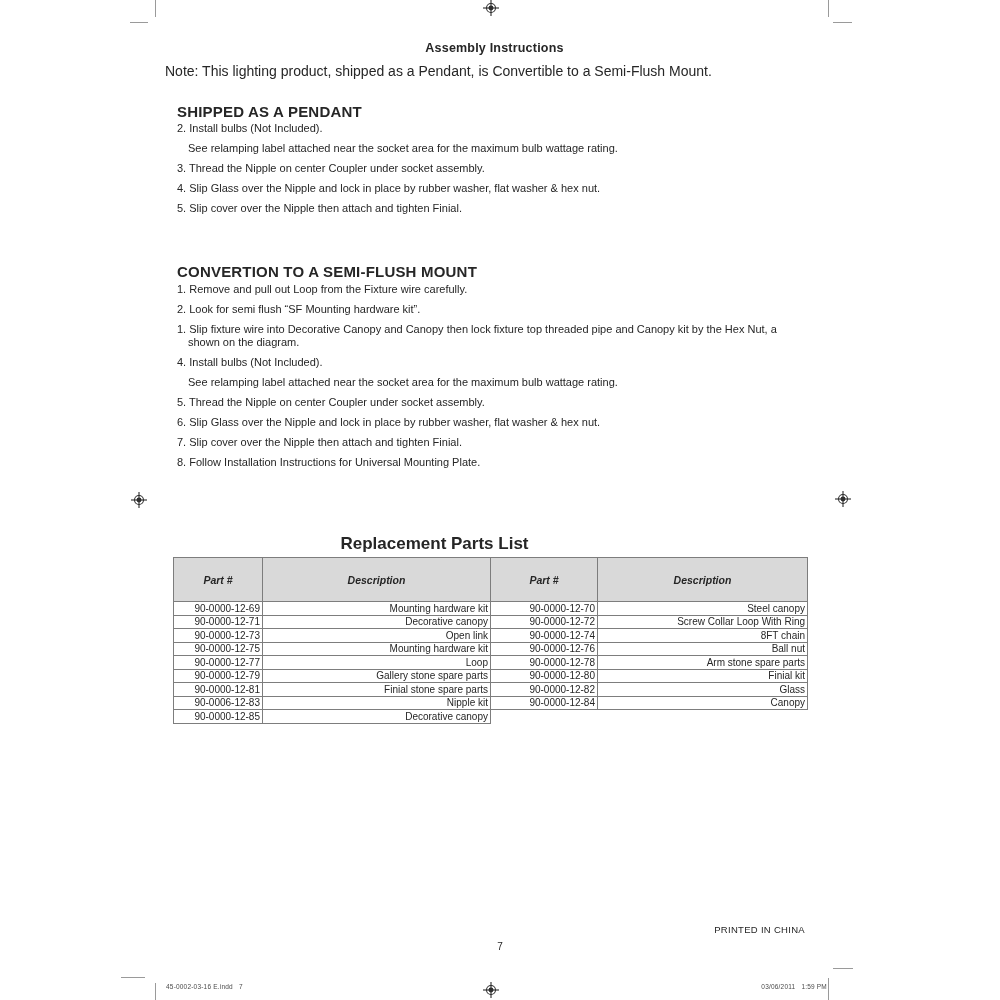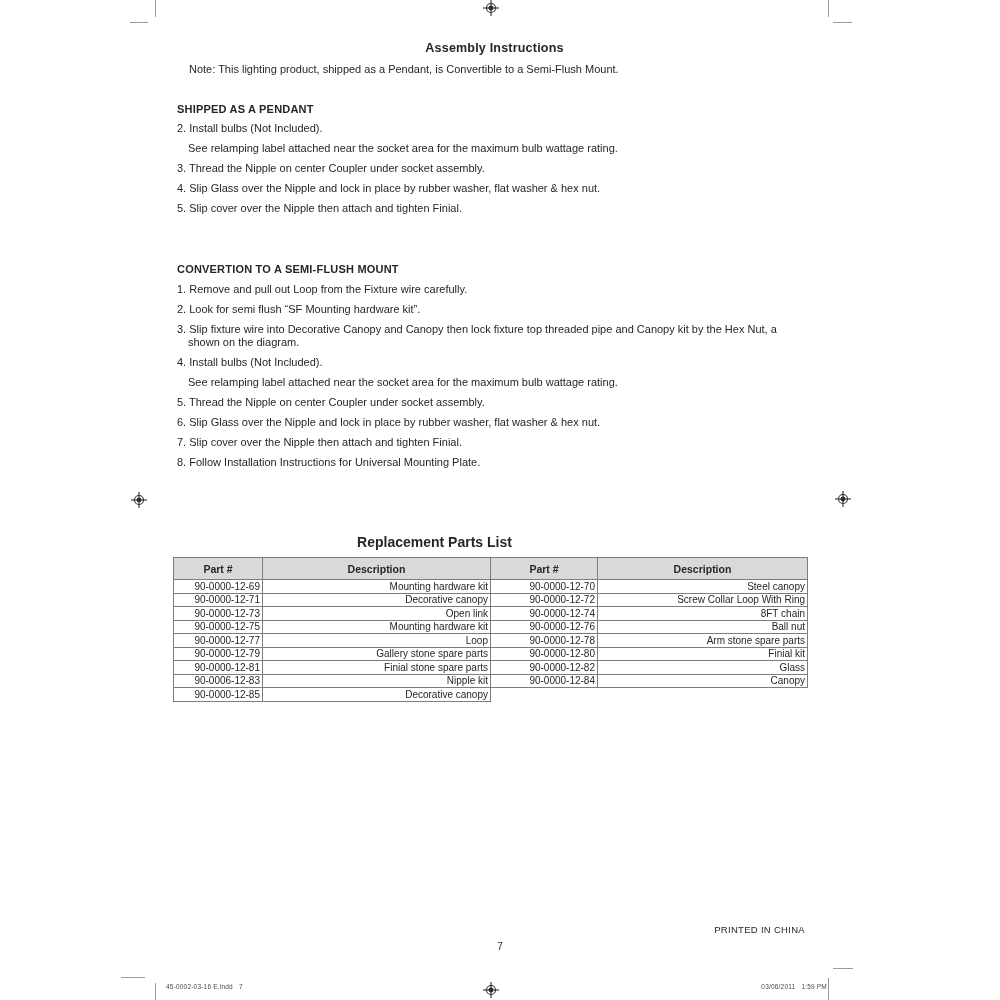--- a/index.html
+++ b/index.html
@@ -4,36 +4,36 @@
 <style>
   html,body{margin:0;padding:0;background:#ffffff;}
   body{
     width:1000px;height:1000px;position:relative;overflow:hidden;
     font-family:"Liberation Sans","DejaVu Sans",sans-serif;
     color:#262626;-webkit-font-smoothing:antialiased;
   }
   .abs{position:absolute;}
   
   .doc-title{top:41px;left:0;width:989px;text-align:center;font-size:12.5px;font-weight:bold;letter-spacing:.2px;}
-  .note-line{top:63px;left:189px;font-size:11px;}
-  .sec-heading{left:177px;font-size:11px;font-weight:bold;letter-spacing:.2px;}
+  .note-line{top:63px;left:165px;font-size:14px;}
+  .sec-heading{left:177px;font-size:15px;font-weight:bold;letter-spacing:.2px;}
   .sec1-heading{top:103px;}
   .sec2-heading{top:263px;}
   .steps{left:177px;font-size:11px;}
   .steps1{top:122px;width:648px;}
   .steps2{top:283px;width:632px;}
   .step{padding-left:11px;text-indent:-11px;line-height:13px;margin-bottom:7px;}
   .step.subnote{text-indent:0;}
   
-  .parts-title{top:534px;left:0;width:869px;text-align:center;font-size:14px;font-weight:bold;}
+  .parts-title{top:534px;left:0;width:869px;text-align:center;font-size:17px;font-weight:bold;}
   .parts-table-wrap{top:557px;left:173px;}
   table.parts{border-collapse:collapse;table-layout:fixed;width:634px;font-size:10px;}
   table.parts th{
     background:#d9d9d9;border:1px solid #7d7d7d;font-weight:bold;font-size:10.5px;
-    height:17px;padding:2px;text-align:center;
+    height:17px;padding:13px;text-align:center;font-style:italic;
   }
   table.parts td{
     border:1px solid #7d7d7d;height:12.5px;padding:0 2px;text-align:right;
     overflow:hidden;white-space:nowrap;
   }
   table.parts td.empty{border:none;background:transparent;}
   
   .printed-in{top:924px;right:195px;font-size:9.5px;letter-spacing:.3px;}
   .page-number{top:941px;left:0;width:1000px;text-align:center;font-size:10px;}
   .footer-micro{font-size:6.5px;color:#4a4a4a;white-space:pre;letter-spacing:.2px;}
@@ -90,21 +90,21 @@
     <div class="step subnote">See relamping label attached near the socket area for the maximum bulb wattage rating.</div>
     <div class="step">3. Thread the Nipple on center Coupler under socket assembly.</div>
     <div class="step">4. Slip Glass over the Nipple and lock in place by rubber washer, flat washer &amp; hex nut.</div>
     <div class="step">5. Slip cover over the Nipple then attach and tighten Finial.</div>
   </div>
 
 <div class="abs sec-heading sec2-heading">CONVERTION TO A SEMI-FLUSH MOUNT</div>
 <div class="abs steps steps2">
     <div class="step">1. Remove and pull out Loop from the Fixture wire carefully.</div>
     <div class="step">2. Look for semi flush “SF Mounting hardware kit”.</div>
-    <div class="step">3. Slip fixture wire into Decorative Canopy and Canopy then lock fixture top threaded pipe and Canopy kit by the Hex Nut, a shown on the diagram.</div>
+    <div class="step">1. Slip fixture wire into Decorative Canopy and Canopy then lock fixture top threaded pipe and Canopy kit by the Hex Nut, a shown on the diagram.</div>
     <div class="step">4. Install bulbs (Not Included).</div>
     <div class="step subnote">See relamping label attached near the socket area for the maximum bulb wattage rating.</div>
     <div class="step">5. Thread the Nipple on center Coupler under socket assembly.</div>
     <div class="step">6. Slip Glass over the Nipple and lock in place by rubber washer, flat washer &amp; hex nut.</div>
     <div class="step">7. Slip cover over the Nipple then attach and tighten Finial.</div>
     <div class="step">8. Follow Installation Instructions for Universal Mounting Plate.</div>
   </div>
 
 <div class="abs parts-title">Replacement Parts List</div>
 <div class="abs parts-table-wrap">

